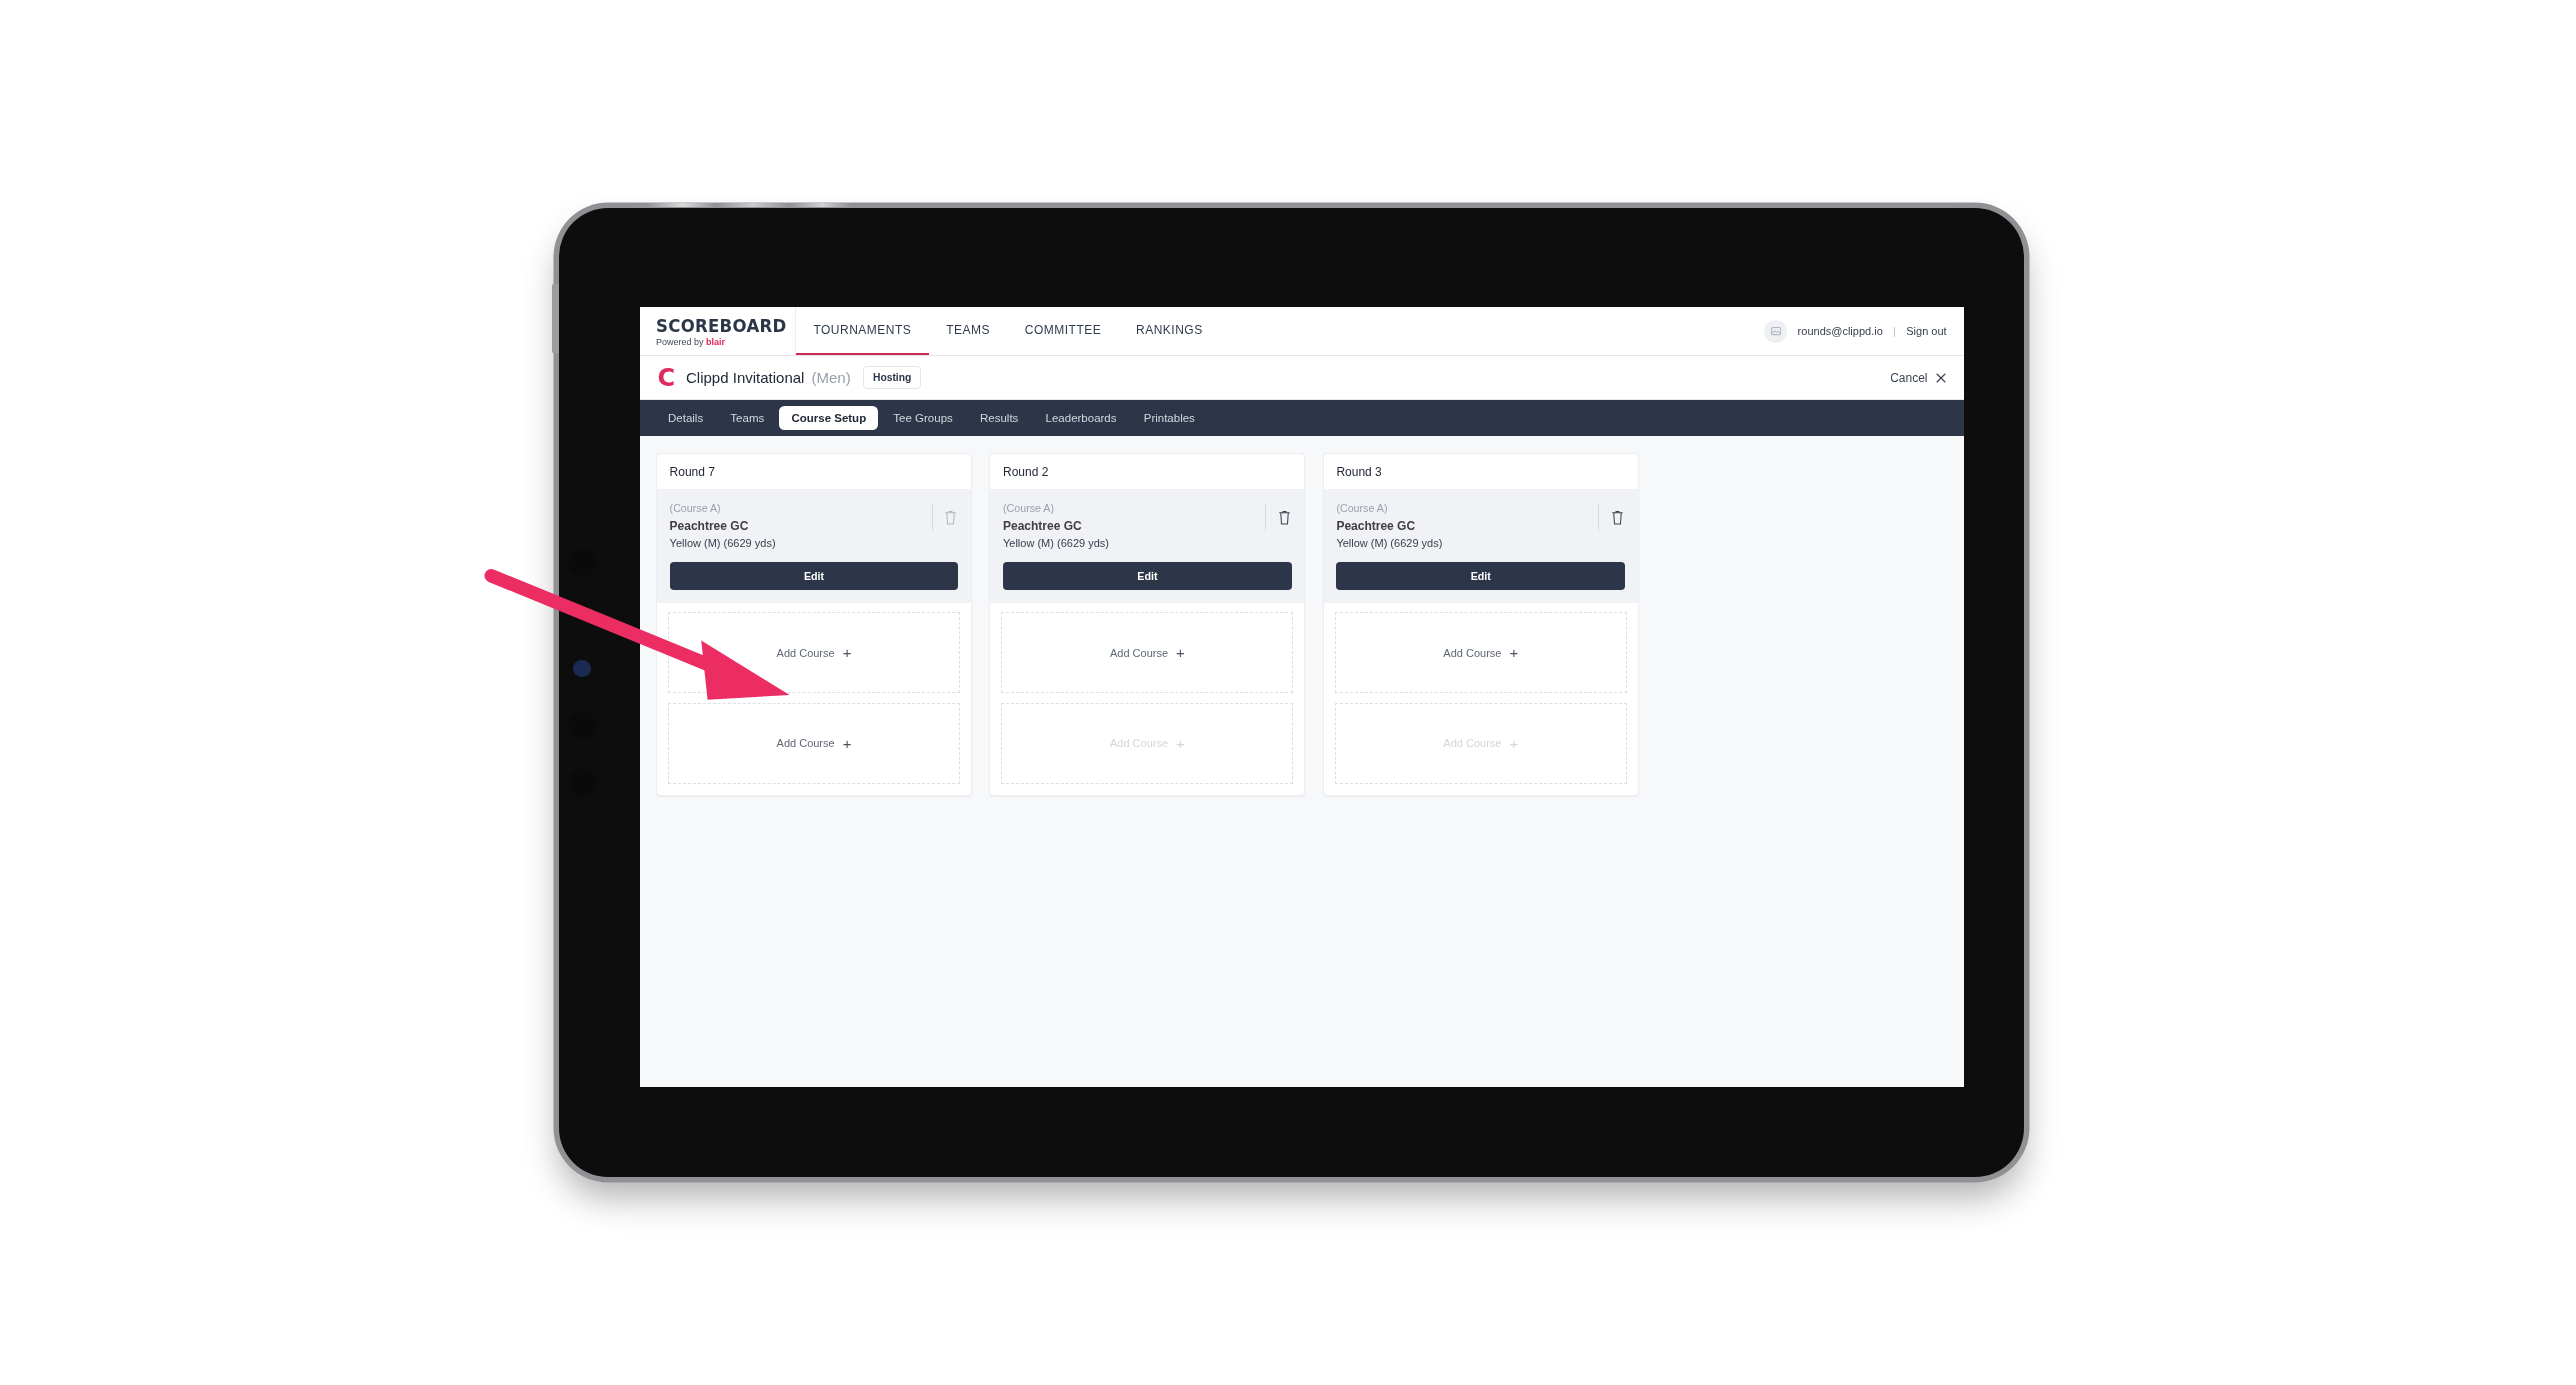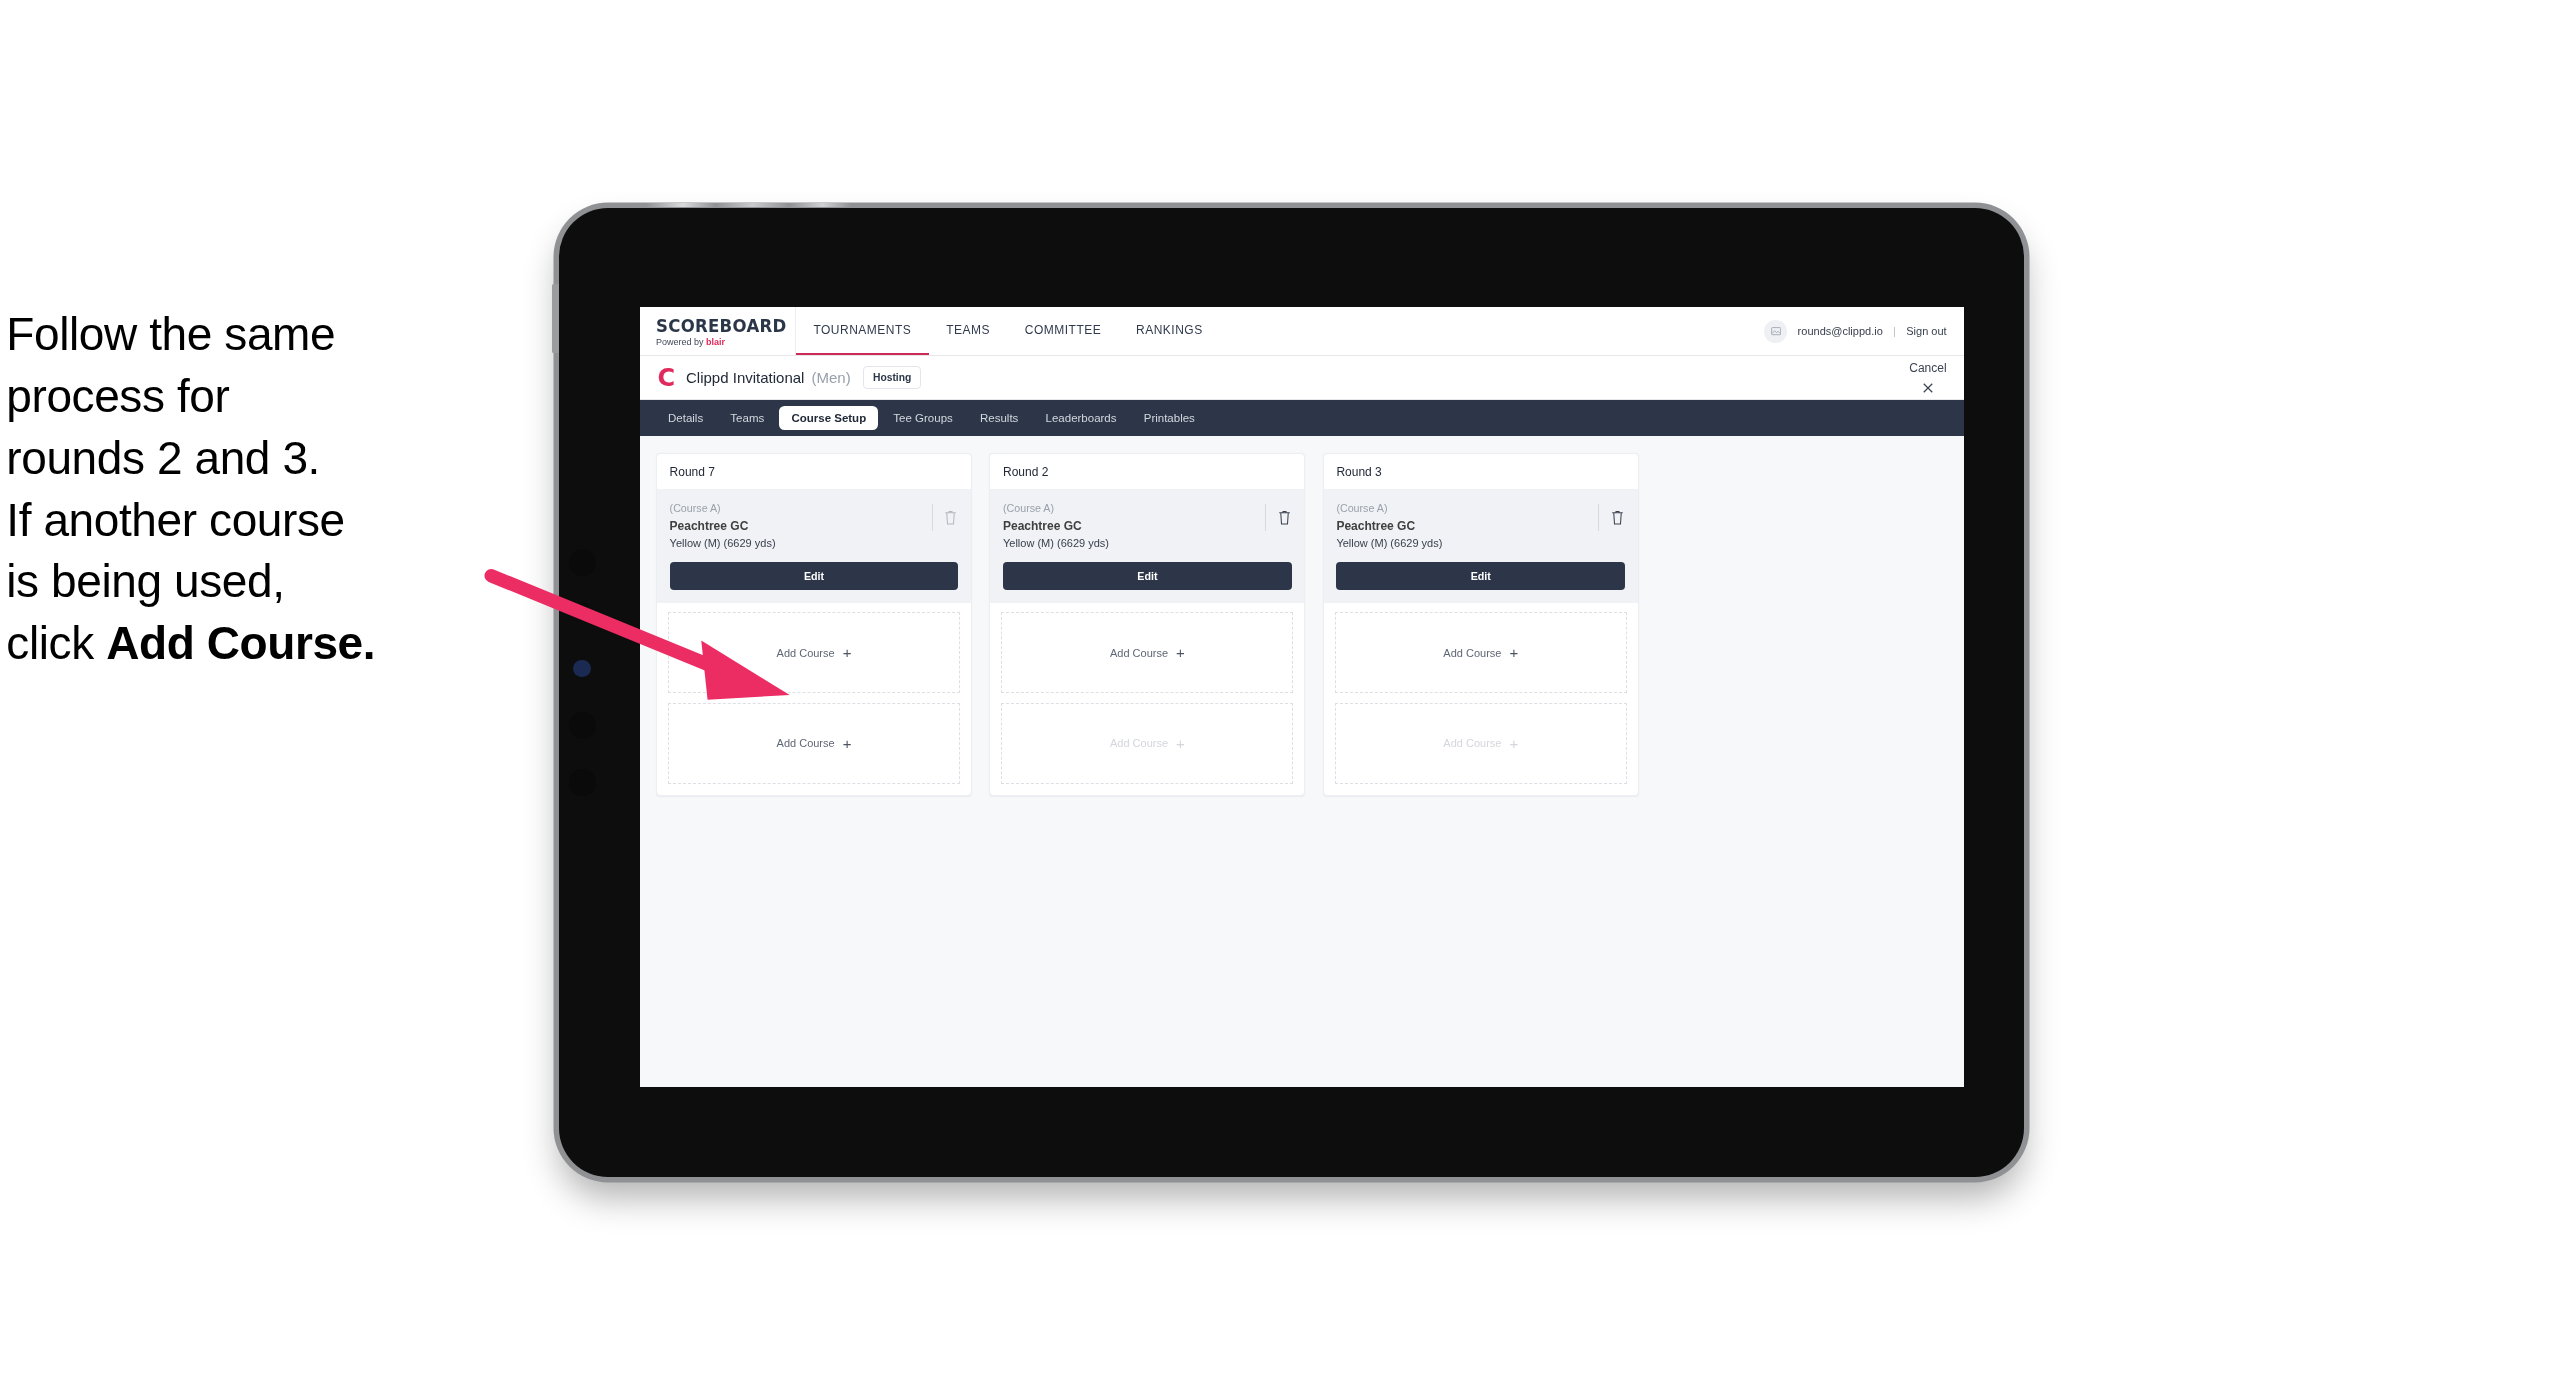--- a/index.html
+++ b/index.html
@@ -74,21 +74,21 @@
   .avatar { width: 23px; height: 23px; border-radius: 50%; background: #eef0f3; display:flex; align-items:center; justify-content:center; color:#9aa1ac; font-size: 10.3px; }
   .sep { color: #b9bec6; }
   .signout { cursor: pointer; }
 
   
   .titlerow { height: 44px; background:#ffffff; display:flex; align-items:center; padding: 0 17.4px; border-bottom: 0.8px solid #e6e8ec; }
   .clogo { font-family: "DejaVu Sans", sans-serif; font-weight: 800; font-size: 24px; color: #e0295c; line-height: 1; margin-right: 11px; }
   .tname { font-size: 15px; color: #222a38; }
   .tgender { font-size: 15px; color: #98a0ac; margin-left: 7.1px; }
   .hosting { margin-left: 12.6px; font-size: 10.3px; font-weight: 700; color:#2b3648; background:#fff; border:0.8px solid #e3e6ea; border-radius: 4px; padding: 4.7px 8.7px; }
-  .cancel { margin-left: auto; display: flex; align-items: center; gap: 7.1px; font-size: 12px; color:#3b4352; cursor:pointer;flex-direction:column; }
+  .cancel { margin-left: auto; display: flex; align-items: center; gap: 7.1px; font-size: 12px; color:#3b4352; cursor:pointer; }
 
   
   .tabstrip { height: 36px; background:#2c3648; display:flex; align-items:center; padding: 0 16px; gap: 3.2px; }
   .tab { font-size: 11.5px; color:#d3d7de; padding: 6.3px 12px; border-radius: 5.5px; cursor:pointer; }
   .tab.active { background:#ffffff; color:#222a38; font-weight: 600; }
 
   
   .body { padding: 17.4px 16px; display: flex; gap: 17.4px; align-items: flex-start; }
   .roundcol { width: 316px; background:#ffffff; border:0.8px solid #eceef1; border-radius: 4px; box-shadow: 0 0.8px 1.6px rgba(20,26,38,.05); overflow:hidden; }
   .roundhead { padding: 10.3px 12.6px; font-size: 12px; color:#222a38; border-bottom: 0.8px solid #eff1f4; }
@@ -120,28 +120,20 @@
   .addslot.faded { color:#d3d6db; }
   .addslot.faded .plus { color:#d3d6db; }
   .slotwrap { padding: 9.5px 11px 0 11px; }
   .slotwrap:last-child { padding-bottom: 11px; }
 </style>
 </head>
 <body>
 
 <div id="stage">
 
-  <div id="caption">
-    <div>Follow the same</div>
-    <div>process for</div>
-    <div>rounds 2 and 3.</div>
-    <div>If another course</div>
-    <div>is being used,</div>
-    <div><span>click </span><b>Add Course.</b></div>
-  </div>
 
   <div id="tablet">
     <div class="bez-top-bar"></div>
     <div class="side-key" style="top:76px; width:7.1px; height:69px;"></div>
     <div class="bez-btn" style="left:9.5px; top:341px; width:27px; height:27px;"></div>
     <div class="bez-btn" style="left:20.5px; top:395px; width:8px; height:8px;"></div>
     <div class="bez-btn" style="left:14.2px; top:452px; width:17.4px; height:17.4px; background:#1b2a52;"></div>
     <div class="bez-btn" style="left:9.5px; top:504px; width:27px; height:27px;"></div>
     <div class="bez-btn" style="left:9.5px; top:561px; width:27px; height:27px;"></div>
 

